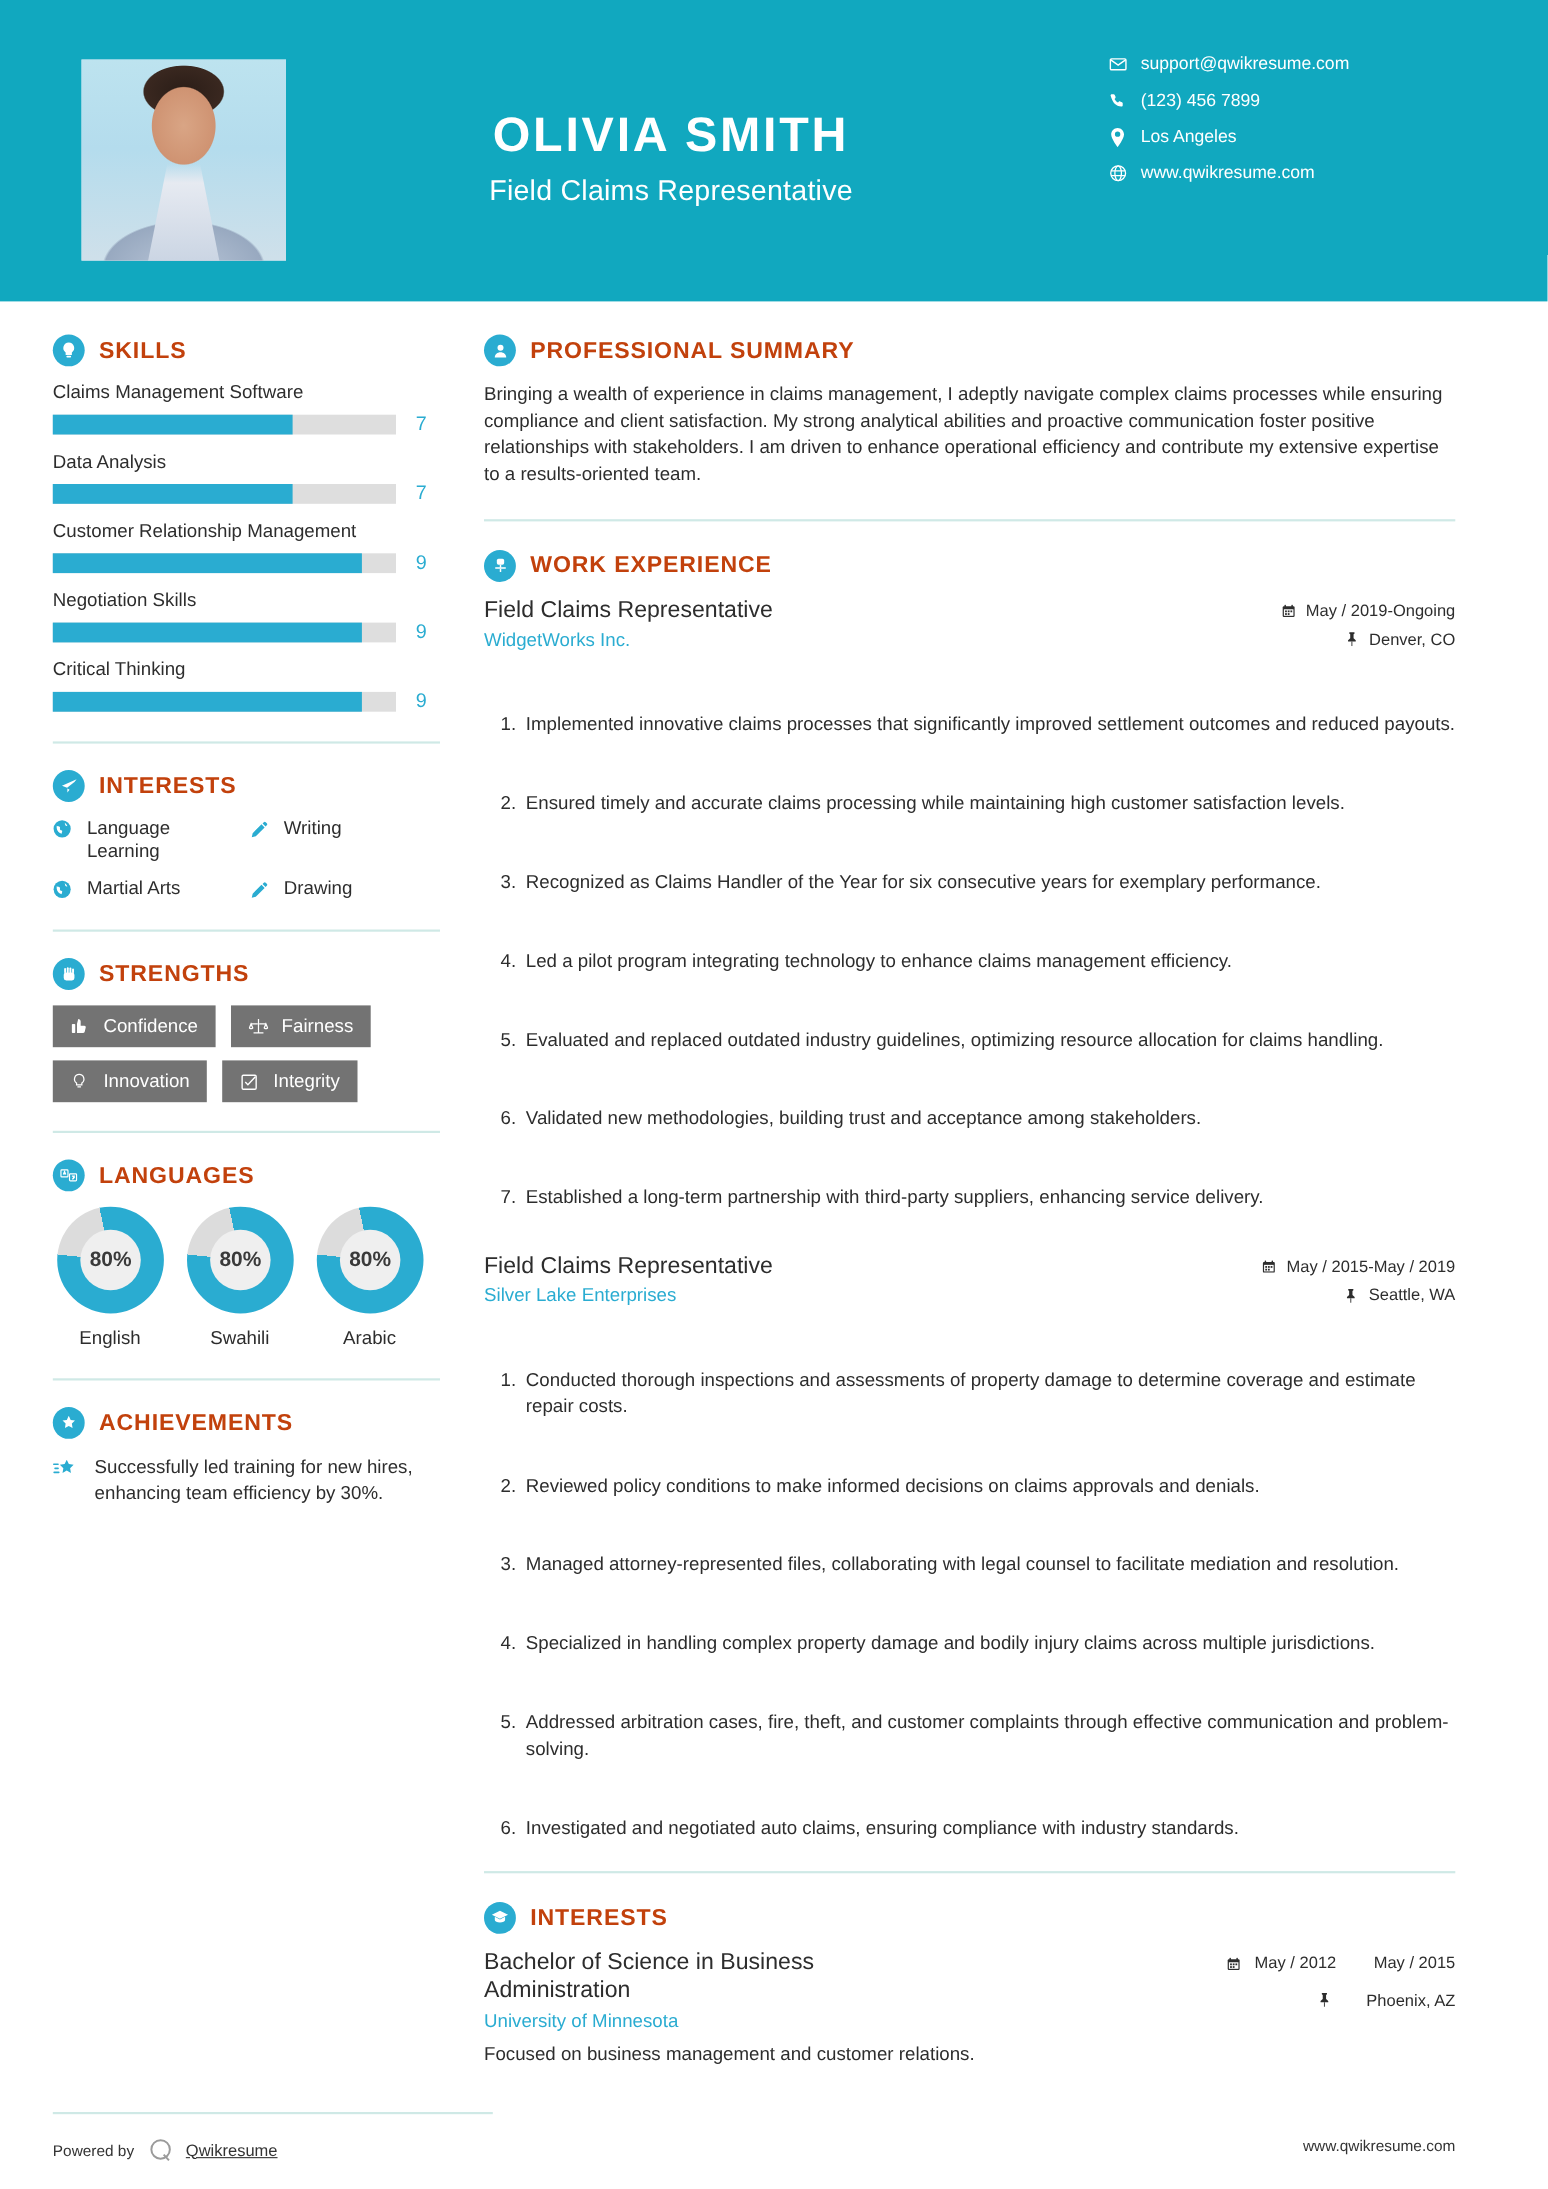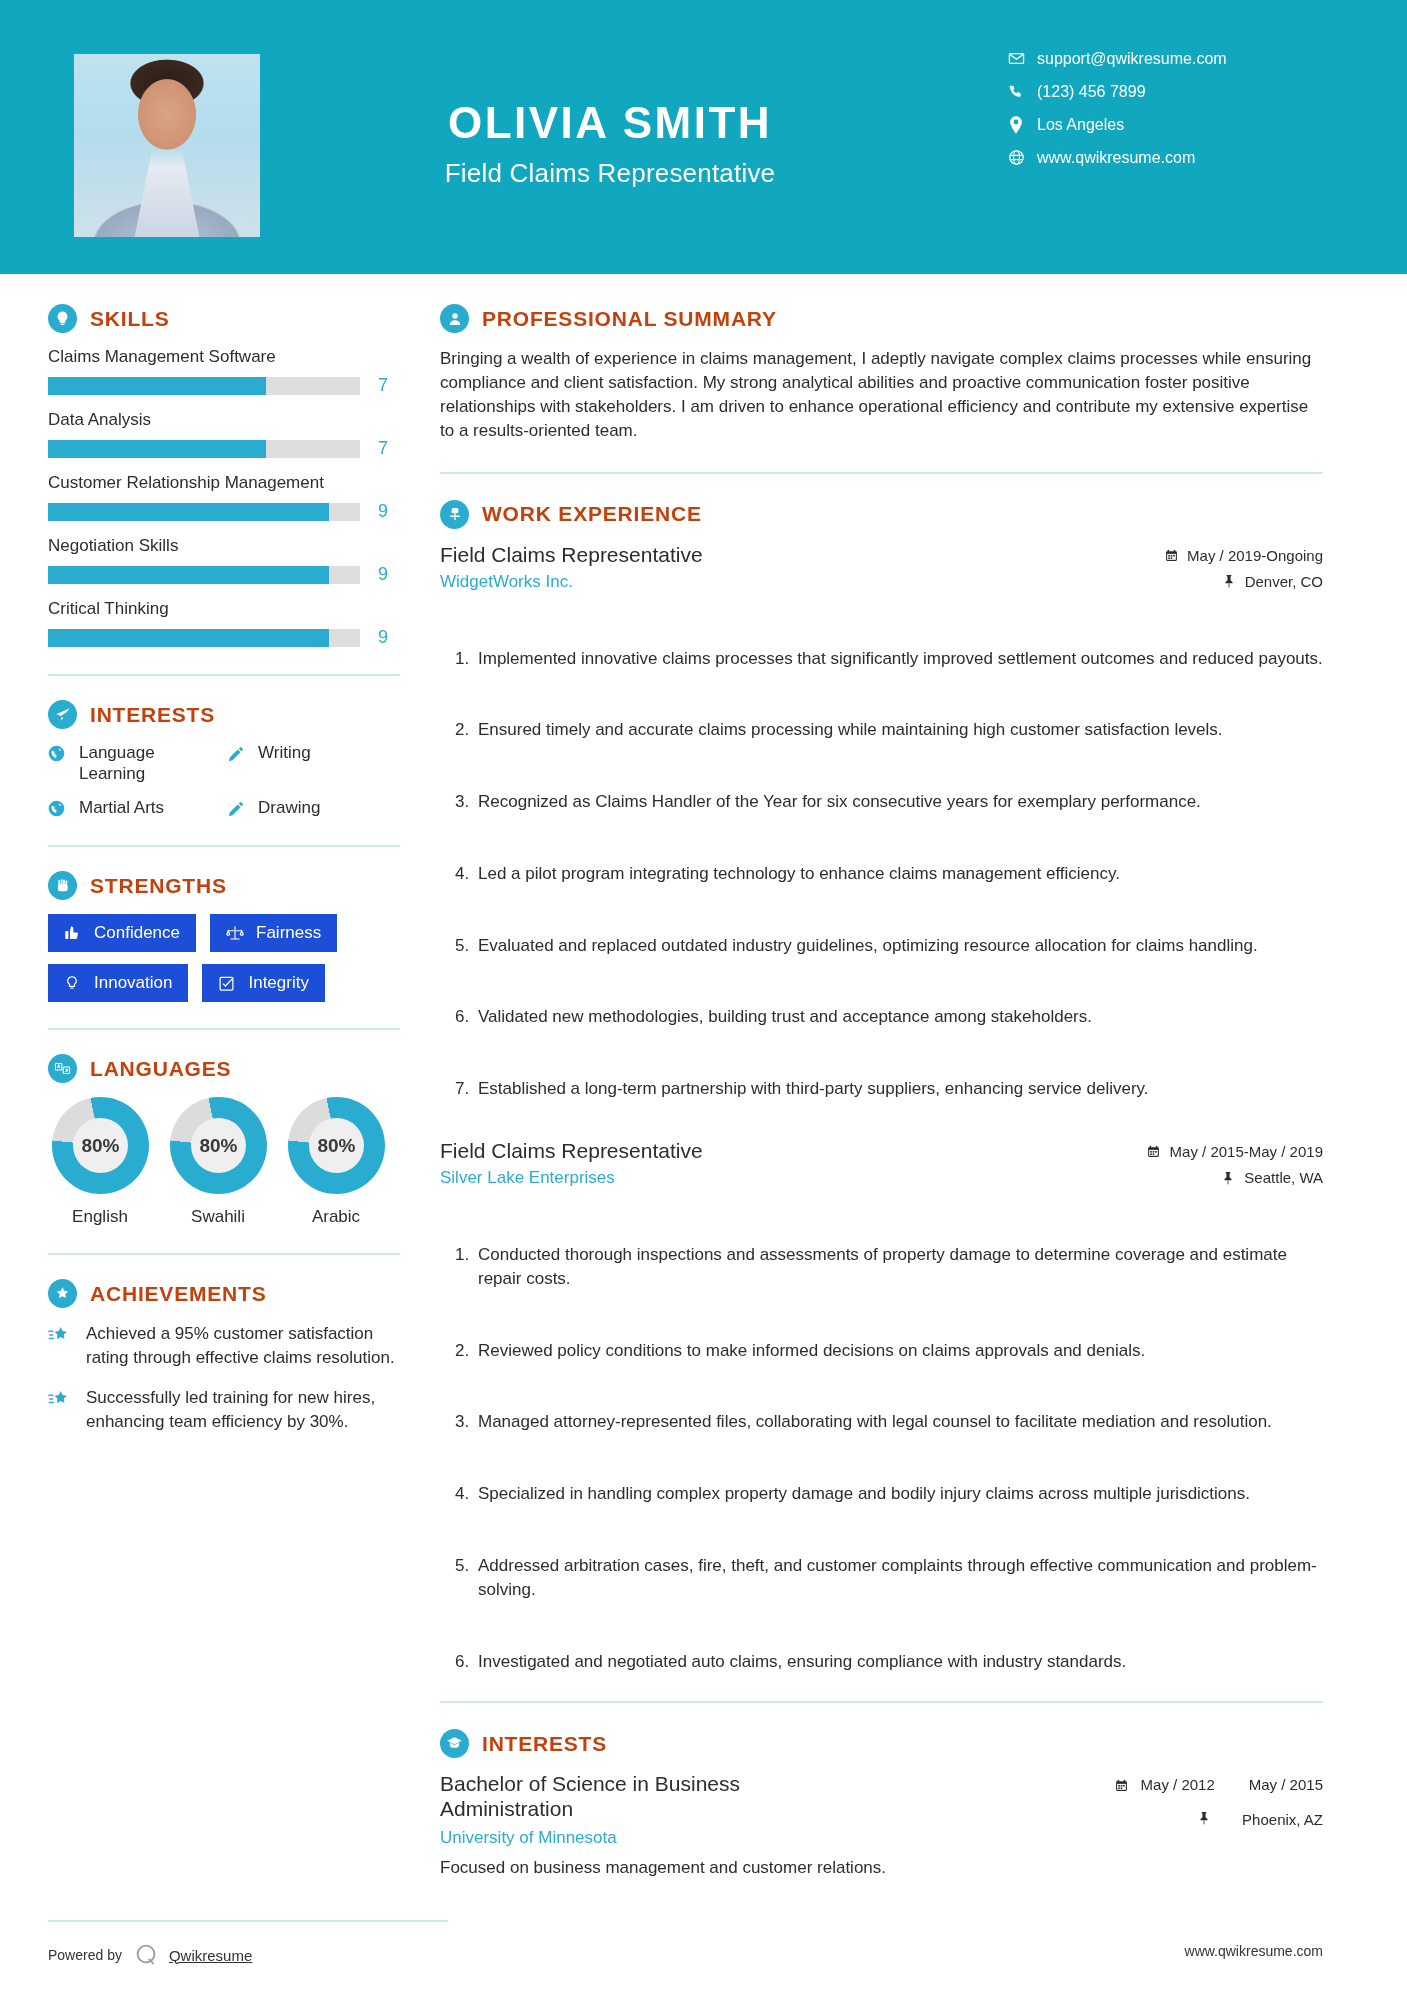--- a/index.html
+++ b/index.html
@@ -183,21 +183,21 @@
   .int-label { margin-left: 9px; line-height:1.22; }
 
   
   .str-grid {
     display: flex;
     flex-wrap: wrap;
     gap: 12px 14px;
     margin-top: 2px;
   }
   .str-chip {
-    background: #1d4ed8;
+    background: #737373;
     color: #ffffff;
     font-size: 17px;
     padding: 9px 16px;
     display: flex;
     align-items: center;
   }
   .str-chip .si { width: 20px; flex:0 0 20px; display:flex; align-items:center; }
   .str-chip .si svg { display:block; }
   .str-chip .sl { margin-left: 10px; }
 
@@ -592,31 +592,20 @@
       <div class="divider"></div>
 
       <div>
         <div class="sec-head">
           <span class="sec-icon">
             <svg width="17" height="17" viewBox="0 0 24 24" fill="#ffffff">
               <path d="M12 3l2.5 5.2 5.5.8-4 3.9.9 5.6L12 15.9 7.1 18.5l.9-5.6-4-3.9 5.5-.8L12 3z"></path>
             </svg>
           </span>
           <span class="sec-title">ACHIEVEMENTS</span>
-        </div>
-        <div class="ach-item">
-          <span class="ach-ico">
-            <svg width="22" height="20" viewBox="0 0 26 24" fill="#2aacd1">
-              <path d="M15 2.5l2.3 4.7 5.2.8-3.8 3.6.9 5.2L15 14.3l-4.6 2.5.9-5.2-3.8-3.6 5.2-.8L15 2.5z"></path>
-              <rect x="0" y="6.5" width="6.4" height="1.8" rx=".9"></rect>
-              <rect x="1.4" y="11" width="5" height="1.8" rx=".9"></rect>
-              <rect x="0.4" y="15.4" width="6.8" height="1.8" rx=".9"></rect>
-            </svg>
-          </span>
-          <span class="ach-text">Achieved a 95% customer satisfaction rating through effective claims resolution.</span>
         </div>
         <div class="ach-item">
           <span class="ach-ico">
             <svg width="22" height="20" viewBox="0 0 26 24" fill="#2aacd1">
               <path d="M15 2.5l2.3 4.7 5.2.8-3.8 3.6.9 5.2L15 14.3l-4.6 2.5.9-5.2-3.8-3.6 5.2-.8L15 2.5z"></path>
               <rect x="0" y="6.5" width="6.4" height="1.8" rx=".9"></rect>
               <rect x="1.4" y="11" width="5" height="1.8" rx=".9"></rect>
               <rect x="0.4" y="15.4" width="6.8" height="1.8" rx=".9"></rect>
             </svg>
           </span>

